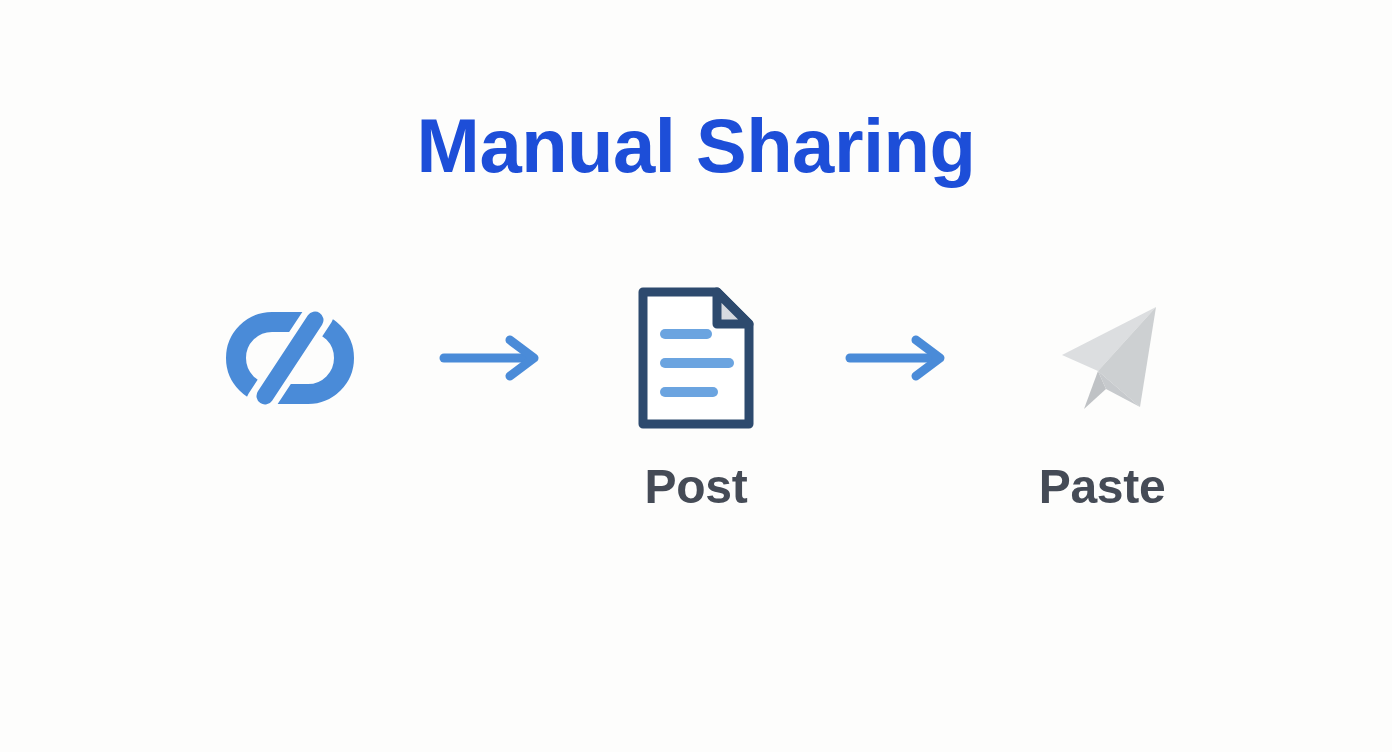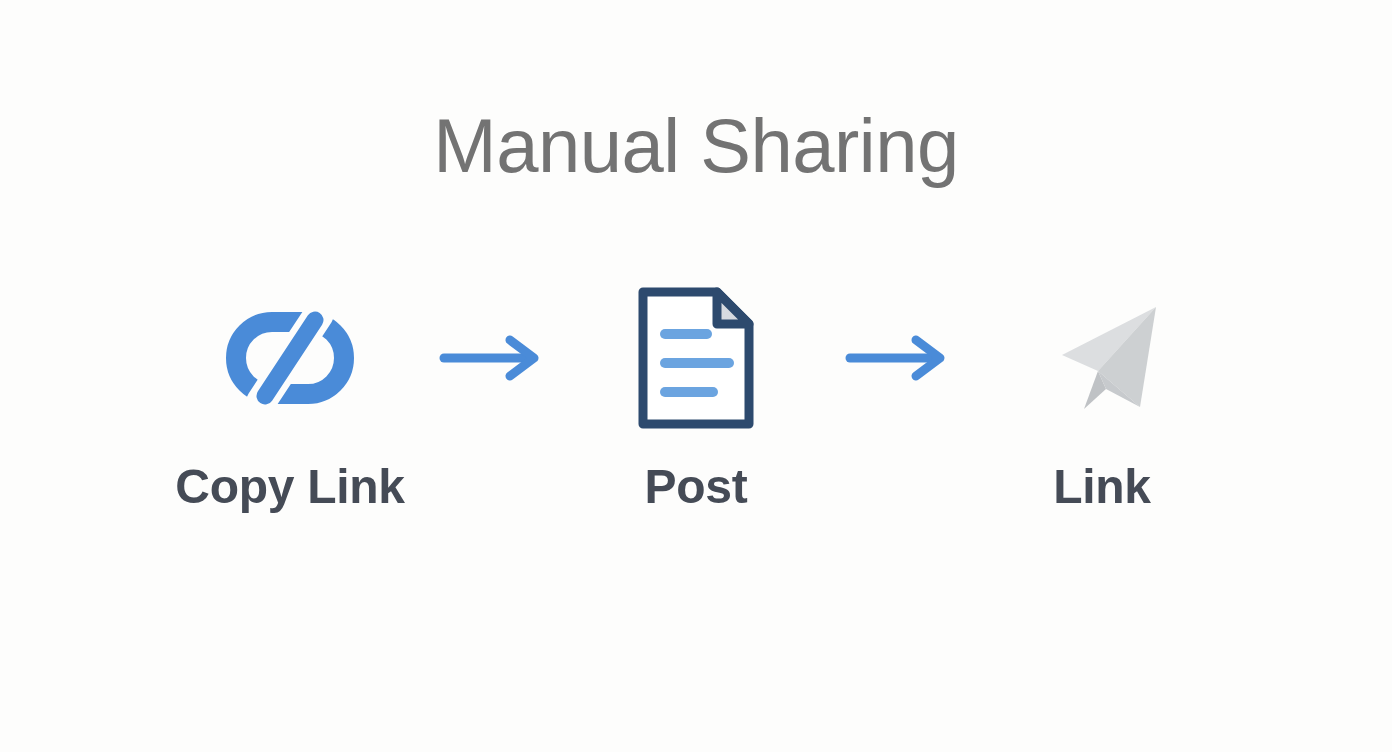--- a/index.html
+++ b/index.html
@@ -24,23 +24,23 @@
   }
 
   
   .title {
     position: absolute;
     top: 108px;
     left: 0;
     width: 1392px;
     text-align: center;
     font-size: 76px;
-    font-weight: normal;
+    font-weight: bold;
     letter-spacing: -0.5px;
-    color: #737373;
+    color: #1d4ed8;
     line-height: 1;
   }
 
   
   .flow {
     position: absolute;
     top: 278px;
     left: 0;
     width: 1392px;
     display: flex;
@@ -97,21 +97,20 @@
       <div class="icon-box">
         <svg class="icon-svg" width="140" height="120" viewBox="0 0 140 120" aria-hidden="true">
 
           <path d="M52 24 H88 a36 36 0 0 1 0 72 H52 a36 36 0 0 1 0 -72 Z" fill="none" stroke="#4a8bd8" stroke-width="20"></path>
 
           <path d="M99 16 L41 104" fill="none" stroke="#fdfdfc" stroke-width="30" stroke-linecap="round"></path>
 
           <path d="M95 22 L45 98" fill="none" stroke="#4a8bd8" stroke-width="17" stroke-linecap="round"></path>
         </svg>
       </div>
-      <div class="step-label">Copy Link</div>
     </div>
 
     <div class="connector">
       <svg class="arrow-svg" width="110" height="56" viewBox="0 0 110 56" aria-hidden="true">
         <line x1="6" y1="28" x2="88" y2="28" stroke="#4a8bd8" stroke-width="9" stroke-linecap="round"></line>
         <polyline points="72,10 96,28 72,46" fill="none" stroke="#4a8bd8" stroke-width="9" stroke-linecap="round" stroke-linejoin="round"></polyline>
       </svg>
     </div>
 
     <div class="step">
@@ -143,17 +142,17 @@
 
           <path d="M124 14 L30 62 L66 78 Z" fill="#dcdee0"></path>
 
           <path d="M124 14 L66 78 L108 114 Z" fill="#cdd0d2"></path>
 
           <path d="M66 78 L52 116 L74 96 Z" fill="#bfc2c5"></path>
 
           <path d="M66 78 L74 96 L108 114 Z" fill="#c7cacd"></path>
         </svg>
       </div>
-      <div class="step-label">Link</div>
+      <div class="step-label">Paste</div>
     </div>
 
   </div>
 </div>
 
 </body></html>

